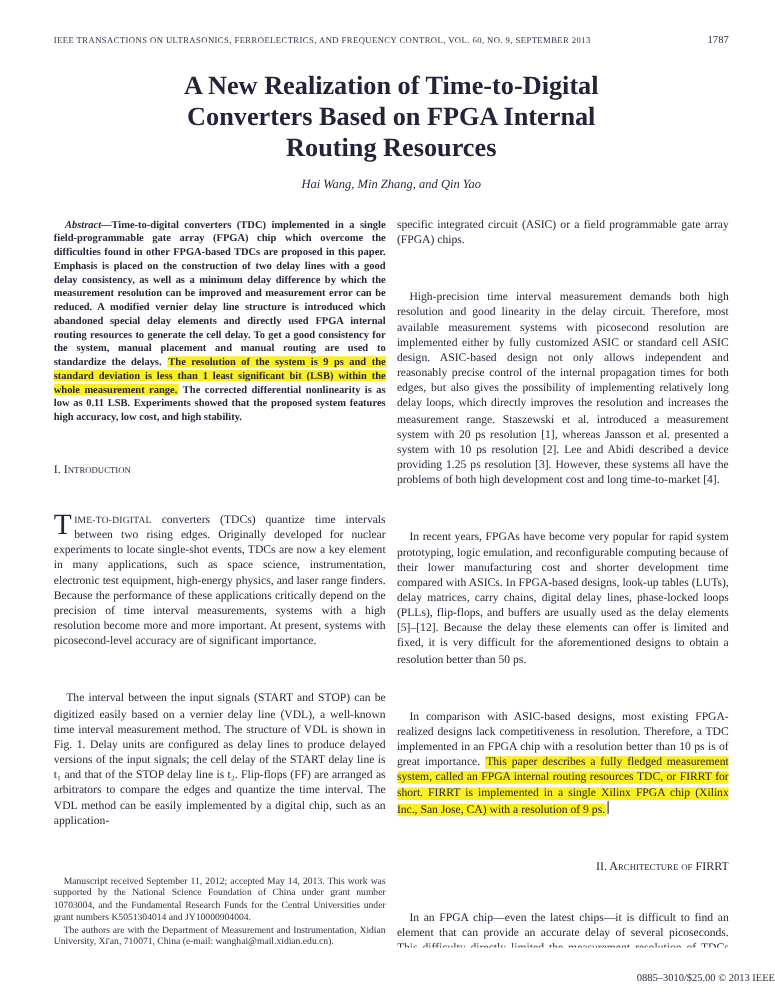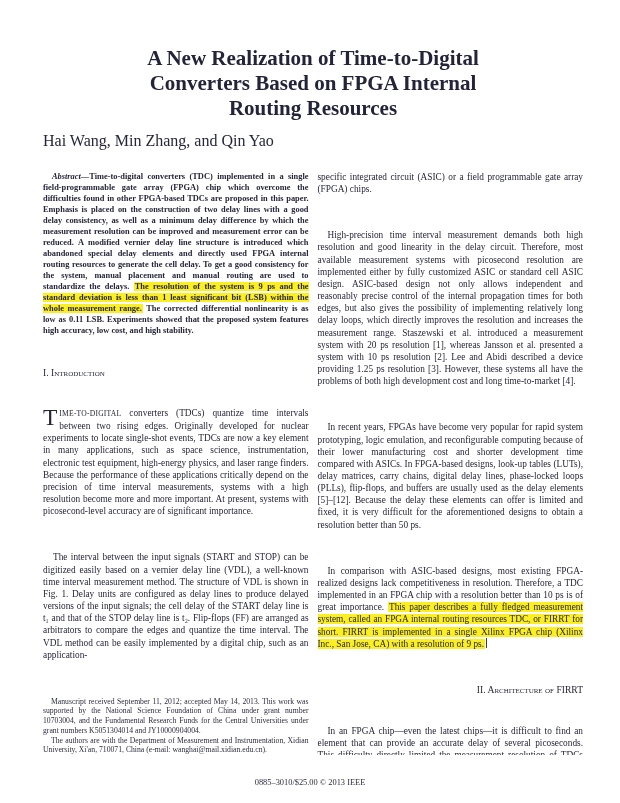--- a/index.html
+++ b/index.html
@@ -12,21 +12,21 @@
 
   
   .hdr{display:flex;justify-content:space-between;align-items:baseline;
        font-size:6.9px;letter-spacing:.35px;color:#2c2c40;}
   .hdr .journal{font-variant:small-caps;}
   .hdr .pageno{font-size:8.5px;letter-spacing:0;}
 
   
   .title{margin-top:20px;text-align:center;font-weight:bold;
          font-size:21px;line-height:25px;color:#23233a;}
-  .authors{margin-top:11px;text-align:left;font-size:16px;color:#26263a;}
+  .authors{margin-top:11px;text-align:center;font-size:10px;color:#26263a;font-style:italic;}
 
   
   .cols{display:flex;gap:9px;margin-top:21px;height:584px;overflow:hidden;}
   .col{flex:1 1 0;min-width:0;display:flex;flex-direction:column;gap:18px;}
 
   p{margin:0;text-align:justify;hyphens:auto;-webkit-hyphens:auto;}
   .abstract{font-weight:bold;font-size:8.4px;line-height:11px;text-indent:9px;}
   .body-par{font-size:9.3px;line-height:12.15px;}
   .indent{text-indent:10px;}
   .body-par + .body-par{margin-top:16px;}
@@ -43,28 +43,32 @@
 
   mark{background:#fbee21;color:inherit;padding:0 1px;}
 
   .cursor{display:inline-block;width:1.2px;height:10px;background:#3a3a50;
           vertical-align:-1px;margin-left:1px;}
 
   .footnote{margin-top:auto;font-size:7.7px;line-height:9.7px;color:#2c2c40;}
   .footnote p{text-indent:8px;}
   .footnote p.noindent{text-indent:0;}
 
-  .footer{position:absolute;left:0;right:0;bottom:16px;text-align:center;
+  .footer{position:absolute;left:0;right:0;bottom:16px;text-align:right;
           font-size:8.4px;color:#2c2c40;}
 </style>
 </head>
 <body>
 
 <div class="page">
 
+  <div class="hdr">
+    <span class="journal">IEEE TRANSACTIONS ON ULTRASONICS, FERROELECTRICS, AND FREQUENCY CONTROL, VOL. 60, NO. 9, SEPTEMBER 2013</span>
+    <span class="pageno">1787</span>
+  </div>
 
   <div class="title">
     <div>A New Realization of Time-to-Digital</div>
     <div>Converters Based on FPGA Internal</div>
     <div>Routing Resources</div>
   </div>
 
   <div class="authors">Hai Wang, Min Zhang, and Qin Yao</div>
 
   <div class="cols">

